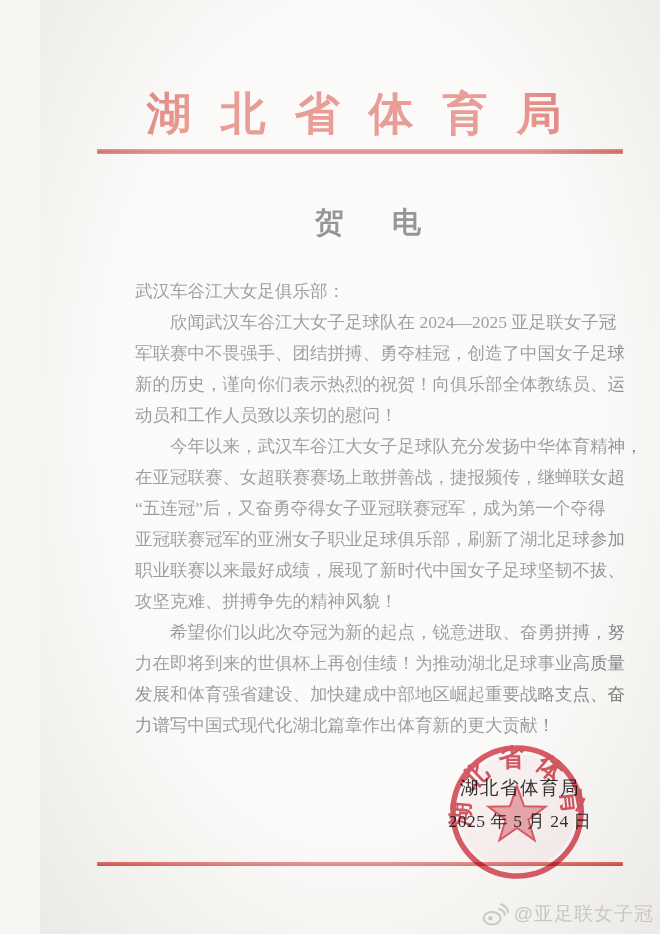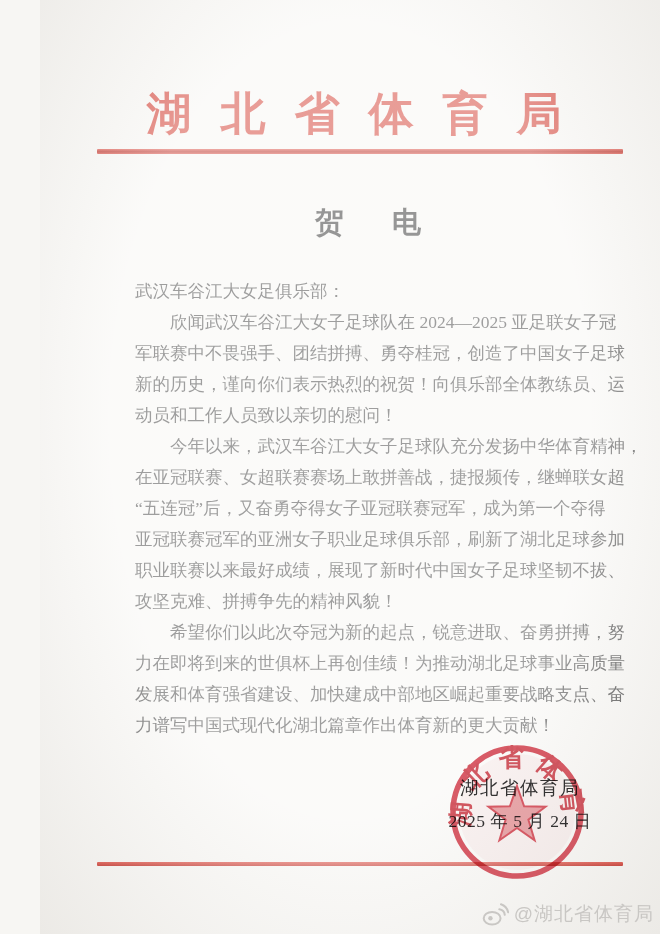--- a/index.html
+++ b/index.html
@@ -113,16 +113,16 @@
 
   <div class="rule rule-bottom"></div>
 
   <div class="watermark">
     <svg width="27" height="24" viewBox="0 0 32 28">
       <ellipse cx="12" cy="19" rx="10" ry="7.5" fill="none" stroke="#c9c7c4" stroke-width="2.4"></ellipse>
       <circle cx="10" cy="19" r="2.6" fill="#c9c7c4"></circle>
       <path d="M20.5,8.5 a7.5,7.5 0 0 1 6.5,6.5" fill="none" stroke="#c9c7c4" stroke-width="2.4" stroke-linecap="round"></path>
       <path d="M22.5,2.5 a13,13 0 0 1 8.5,9.5" fill="none" stroke="#c9c7c4" stroke-width="2.4" stroke-linecap="round"></path>
     </svg>
-    <span>@湖北省体育局</span>
+    <span>@亚足联女子冠</span>
   </div>
 
 </div>
 
 </body></html>

